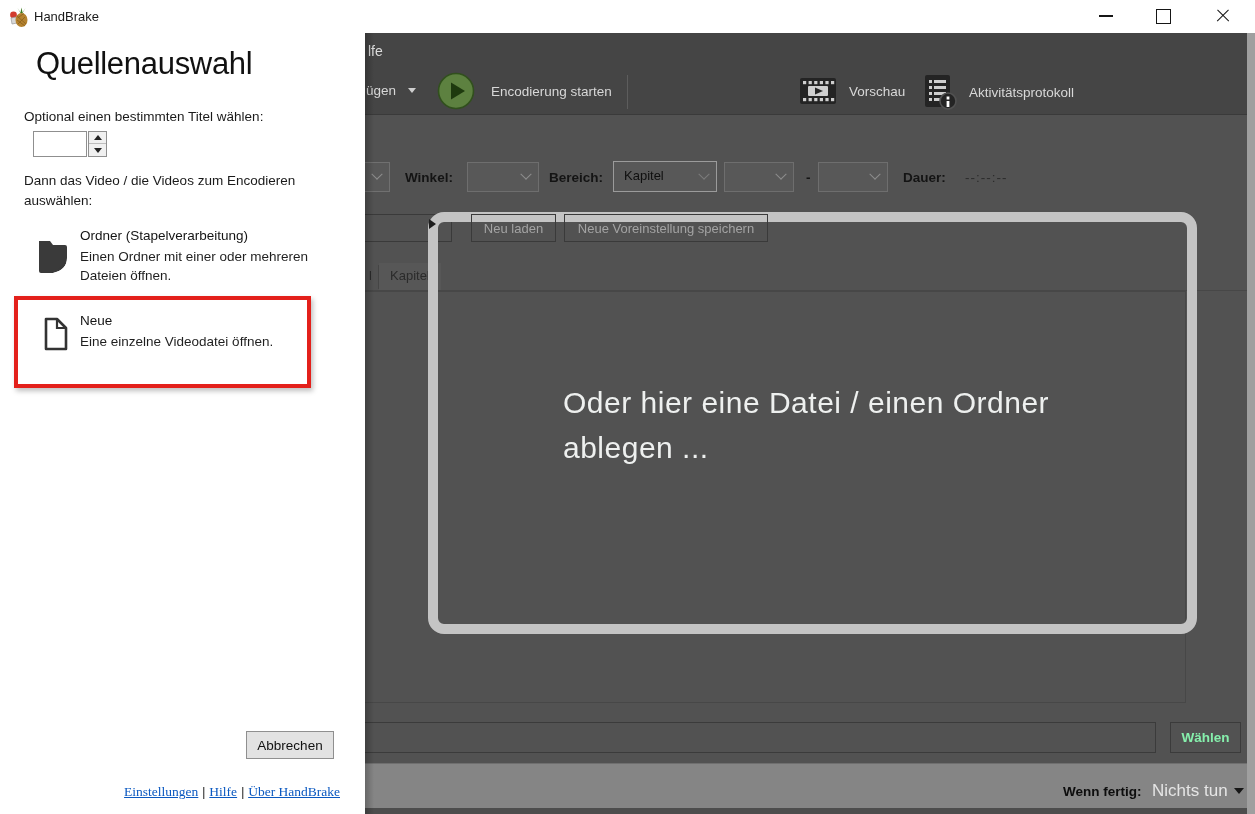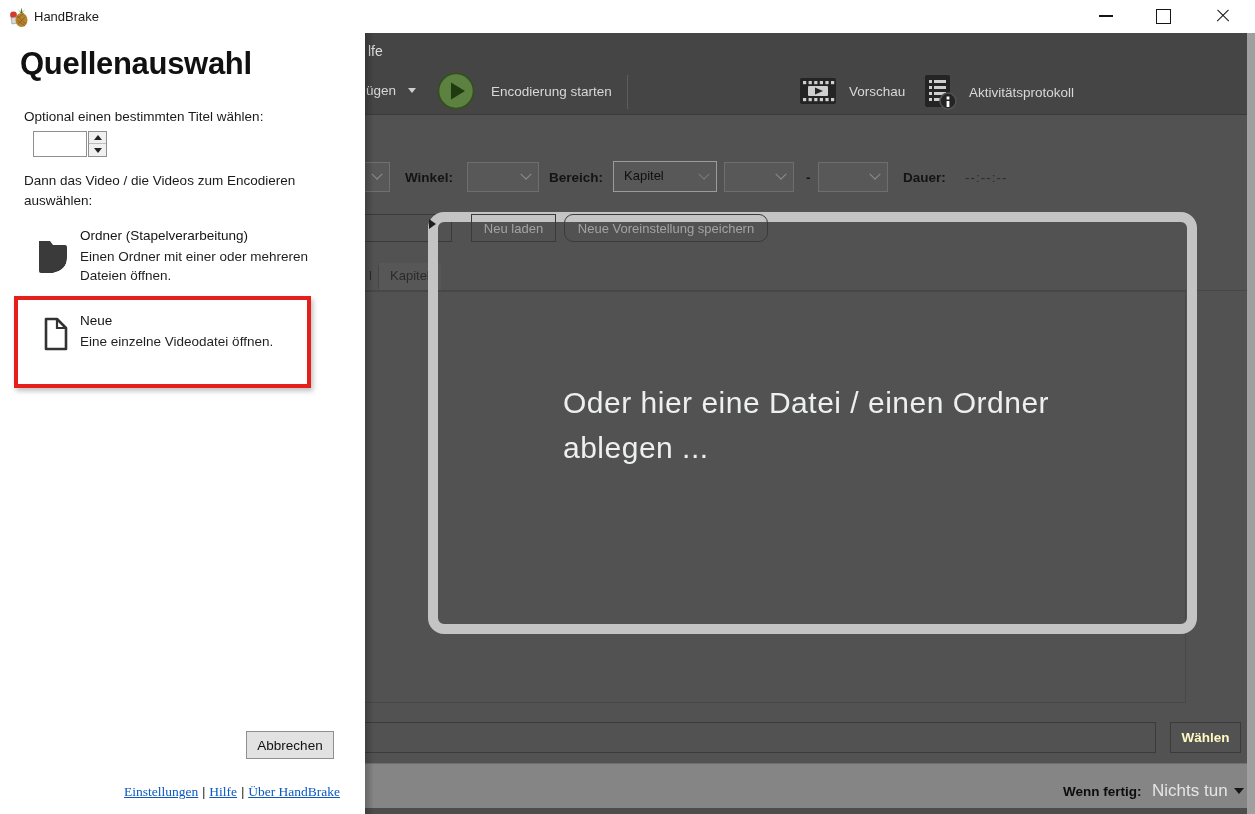--- a/index.html
+++ b/index.html
@@ -37,34 +37,34 @@
         color:#a3a3a3;font-size:13px;display:flex;align-items:center;justify-content:center;z-index:6;}
   .rarrow{width:0;height:0;border-left:7px solid #1e1e1e;border-top:5px solid transparent;border-bottom:5px solid transparent;z-index:7;}
   
   .tabtext{font-size:13px;color:#2b2b2b;}
   
   #dropzone{left:63px;top:179px;width:769px;height:422px;border:10px solid #c4c4c4;border-radius:16px;box-sizing:border-box;z-index:5;}
   .droptext{font-size:30px;font-weight:300;color:#eef0ef;letter-spacing:.5px;z-index:6;}
   .pageborder{border:1px solid #474747;z-index:1;pointer-events:none;}
   
   #dest-input{background:transparent;border:1px solid #3b3b3b;box-sizing:border-box;color:#dddddd;font-size:13px;padding:0 8px;outline:none;}
-  #choose-btn{border:1px solid #3b3b3b;box-sizing:border-box;background:transparent;color:#fef9c3;
+  #choose-btn{border:1px solid #3b3b3b;box-sizing:border-box;background:transparent;color:#86efac;
               font-weight:bold;font-size:13.5px;display:flex;align-items:center;justify-content:center;}
   
   #statusbar{left:0;top:730px;width:882px;height:45px;background:#858585;border-top:1px solid #6f6f6f;box-sizing:border-box;}
   #statusbase{left:0;top:775px;width:882px;height:6px;background:#4d4d4d;}
   .status-label{font-size:13.5px;font-weight:bold;color:#0d0d0d;}
   .status-value{font-size:17px;color:#e5e5e5;}
   .caret-dn-dark{width:0;height:0;border-left:5px solid transparent;border-right:5px solid transparent;border-top:6px solid #161616;}
   .caret-dn-light{width:0;height:0;border-left:4.5px solid transparent;border-right:4.5px solid transparent;border-top:5.5px solid #cfcfcf;}
   #rightstrip{left:1247px;top:33px;width:8px;height:781px;background:#9f9f9f;z-index:4;}
   #panelshadow{left:365px;top:33px;width:9px;height:781px;background:linear-gradient(to right,rgba(0,0,0,.22),rgba(0,0,0,0));z-index:6;pointer-events:none;}
   
   #flyout{left:0;top:0;width:365px;height:814px;background:#ffffff;z-index:20;}
-  .fly-heading{left:20px;top:46px;font-size:31px;font-weight:700;color:#111;letter-spacing:-.3px;}
+  .fly-heading{left:36px;top:46px;font-size:31px;font-weight:400;color:#111;letter-spacing:-.3px;}
   .fly-label{font-size:13.5px;color:#1a1a1a;}
   #title-num{left:33px;top:131px;width:54px;height:26px;border:1px solid #8f8f8f;box-sizing:border-box;font-size:13px;padding:0 4px;outline:none;}
   #spinner{left:88px;top:131px;width:19px;height:26px;border:1px solid #8f8f8f;box-sizing:border-box;background:#f0f0f0;}
   .spin-half{width:100%;height:50%;display:flex;align-items:center;justify-content:center;box-sizing:border-box;}
   .spin-up{border-bottom:1px solid #bdbdbd;}
   .tri-up{width:0;height:0;border-left:4px solid transparent;border-right:4px solid transparent;border-bottom:5px solid #222;}
   .tri-dn{width:0;height:0;border-left:4px solid transparent;border-right:4px solid transparent;border-top:5px solid #222;}
   .opt-title{font-size:13.5px;color:#141414;}
   .opt-desc{font-size:13.5px;color:#1f1f1f;line-height:19px;}
   #redbox{left:14px;top:296px;width:297px;height:92px;border:4px solid #e3201b;box-sizing:border-box;box-shadow:2px 3px 5px rgba(0,0,0,.25);}
@@ -158,21 +158,21 @@
   <div class="abs dash" style="left:441px;top:137px;">-</div>
   <div class="abs combo" style="left:453px;top:129px;width:70px;height:30px;">
       <span class="chev"></span>
     </div>
   <div class="abs ctl-label" style="left:538px;top:137px;">Dauer:</div>
   <div class="abs dur-val" style="left:600px;top:137px;">--:--:--</div>
 
   <div class="abs" style="left:-65px;top:181px;width:152px;height:28px;border:1px solid #3a3a3a;box-sizing:border-box;z-index:4;"></div>
   <div class="abs rarrow" style="left:64px;top:186px;"></div>
   <button class="abs dbtn" style="left:106px;top:181px;width:85px;height:28px;">Neu laden</button>
-  <button class="abs dbtn" style="left:199px;top:181px;width:204px;height:28px;border-radius:9px;">Neue Voreinstellung speichern</button>
+  <button class="abs dbtn" style="left:199px;top:181px;width:204px;height:28px;">Neue Voreinstellung speichern</button>
 
   <div class="abs tabtext" style="left:4px;top:235px;z-index:3;">l</div>
   <div class="abs vsep" style="left:13px;top:232px;height:24px;background:#454545;z-index:3;"></div>
   <div class="abs" style="left:14px;top:230px;width:62px;height:27px;background:#575757;z-index:2;"></div>
   <div class="abs tabtext" style="left:25px;top:235px;z-index:3;">Kapitel</div>
   <div class="abs" style="left:0;top:257px;width:882px;height:1px;background:#474747;z-index:2;"></div>
 
   <div class="abs pageborder" style="left:-3px;top:258px;width:824px;height:412px;box-sizing:border-box;"></div>
 
   <div class="abs" id="dropzone"></div>

